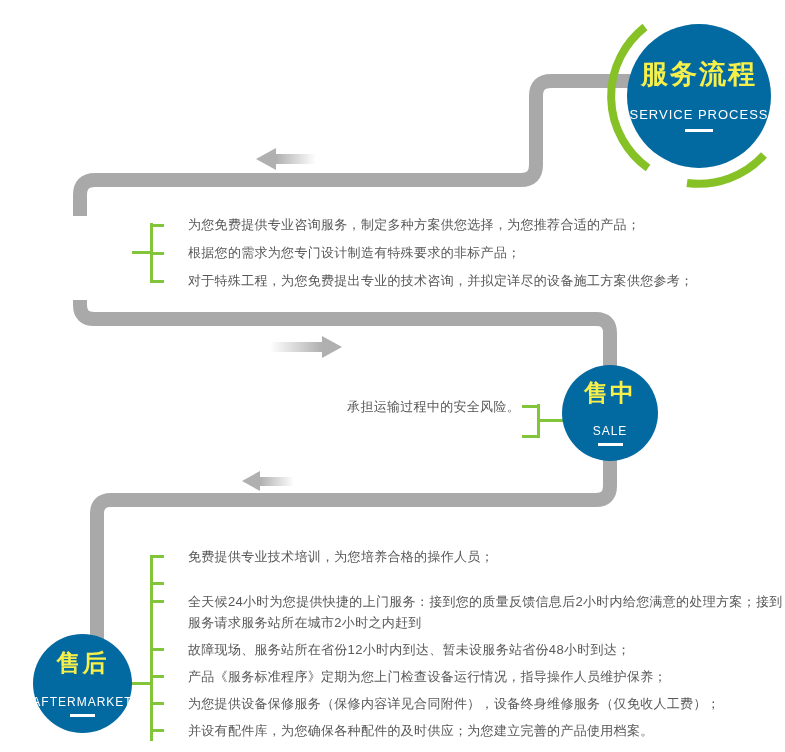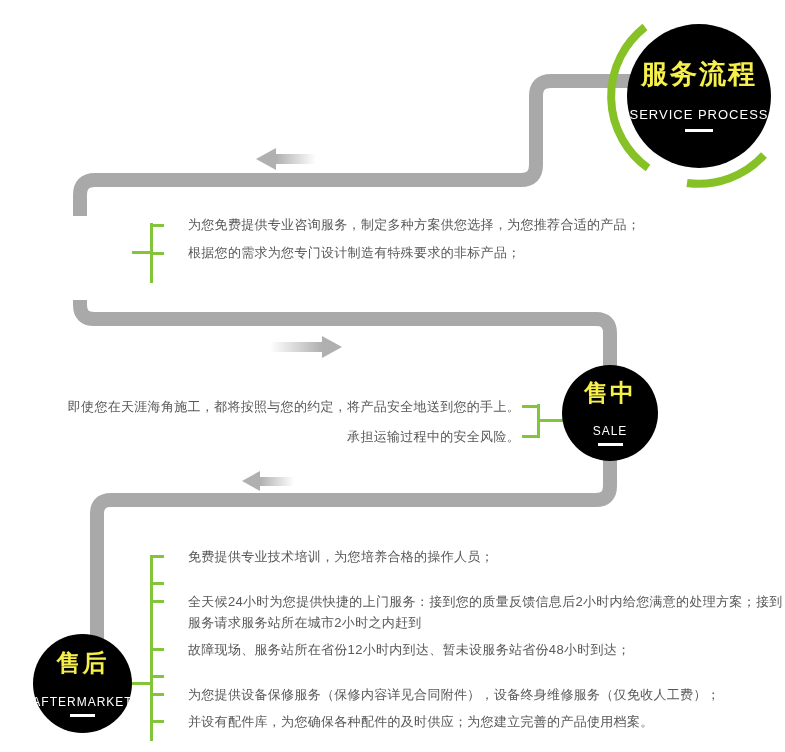--- a/index.html
+++ b/index.html
@@ -4,21 +4,21 @@
 <style>
   html,body{margin:0;padding:0;background:#ffffff;}
   .canvas{
     position:relative;width:785px;height:752px;background:#ffffff;overflow:hidden;
     font-family:"Liberation Sans","DejaVu Sans",sans-serif;color:#595757;
   }
   .path-layer{position:absolute;left:0;top:0;width:785px;height:752px;}
 
   
   .bubble{
-    position:absolute;border-radius:50%;background:#000000;
+    position:absolute;border-radius:50%;background:#0369a1;
     display:flex;flex-direction:column;align-items:center;justify-content:center;
     text-align:center;z-index:3;
   }
   .bubble .cn{color:#f7f04a;font-weight:bold;letter-spacing:2px;line-height:1.1;}
   .bubble .en{color:#ffffff;letter-spacing:1px;margin-top:18px;white-space:nowrap;}
   .bubble .rule{background:#ffffff;height:3px;width:28px;margin-top:7px;}
 
   .bubble.header{left:627px;top:24px;width:144px;height:144px;}
   .bubble.header .cn{font-size:27px;}
   .bubble.header .en{font-size:13px;}
@@ -124,24 +124,27 @@
   <div class="vline pre"></div>
   <div class="svc-list list-pre">
     <div class="svc-item">
       <div class="tick"></div>
       <span>为您免费提供专业咨询服务，制定多种方案供您选择，为您推荐合适的产品；</span>
     </div>
     <div class="svc-item">
       <div class="tick"></div>
       <span>根据您的需求为您专门设计制造有特殊要求的非标产品；</span>
     </div>
+    <div class="svc-item">
+      <div class="tick"></div>
+      <span>对于特殊工程，为您免费提出专业的技术咨询，并拟定详尽的设备施工方案供您参考；</span>
+    </div>
   </div>
 
   <div class="svc-list list-mid">
-    <div>即使您在天涯海角施工，都将按照与您的约定，将产品安全地送到您的手上。</div>
     <div>承担运输过程中的安全风险。</div>
   </div>
   <div class="hline mid-t1"></div>
   <div class="hline mid-t2"></div>
   <div class="vline mid"></div>
   <div class="hline mid-conn"></div>
 
   <div class="hline after-conn"></div>
   <div class="vline after"></div>
   <div class="svc-list list-after">
@@ -155,20 +158,21 @@
     <div class="svc-item">
       <div class="tick"></div>
       <span>全天候24小时为您提供快捷的上门服务：接到您的质量反馈信息后2小时内给您满意的处理方案；接到服务请求服务站所在城市2小时之内赶到</span>
     </div>
     <div class="svc-item">
       <div class="tick"></div>
       <span>故障现场、服务站所在省份12小时内到达、暂未设服务站省份48小时到达；</span>
     </div>
     <div class="svc-item">
       <div class="tick"></div>
+      <span>产品《服务标准程序》定期为您上门检查设备运行情况，指导操作人员维护保养；</span>
     </div>
     <div class="svc-item">
       <div class="tick"></div>
       <span>为您提供设备保修服务（保修内容详见合同附件），设备终身维修服务（仅免收人工费）；</span>
     </div>
     <div class="svc-item">
       <div class="tick"></div>
       <span>并设有配件库，为您确保各种配件的及时供应；为您建立完善的产品使用档案。</span>
     </div>
   </div>

